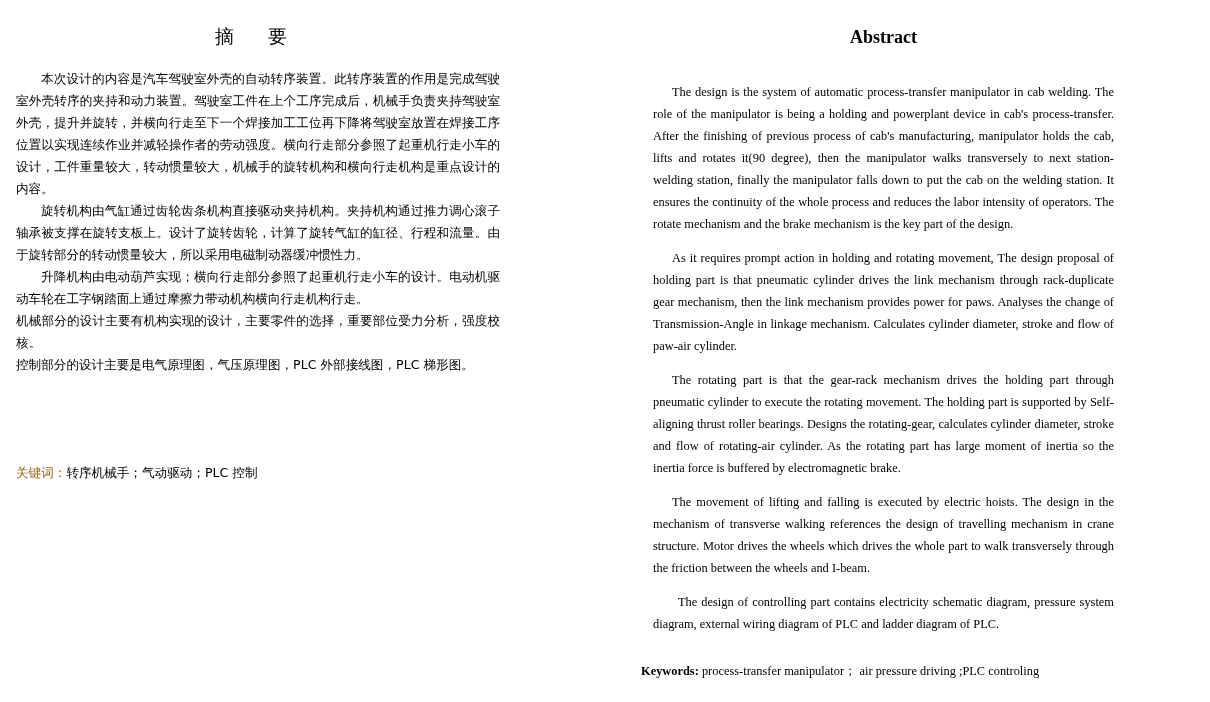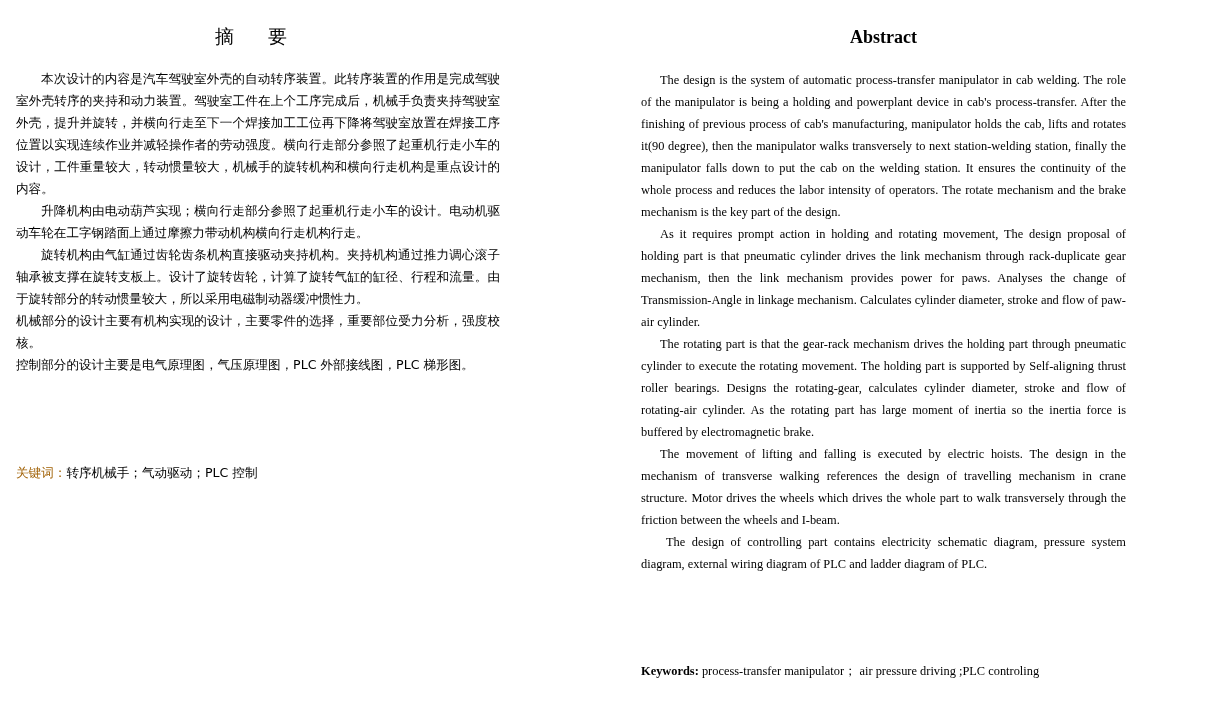--- a/index.html
+++ b/index.html
@@ -97,21 +97,21 @@
       position: absolute;
       top: 69px;
       left: 76px;
       width: 485px;
       font-family: "Liberation Serif", serif;
       font-size: 12.4px;
       line-height: 22px;
       text-align: justify;
     }
     .en-body p {
-      margin: 0;
+      margin: 12px;
       text-indent: 19px;
     }
     .en-body p.indent-wide {
       text-indent: 25px;
     }
     .en-keywords {
       position: absolute;
       top: 660px;
       left: 76px;
       width: 485px;
@@ -125,22 +125,22 @@
   </style>
 </head>
 <body>
 
 <div class="viewport">
 
   <div class="page page-left">
     <div class="cn-title">摘 要</div>
     <div class="cn-body">
       <p class="indent">本次设计的内容是汽车驾驶室外壳的自动转序装置。此转序装置的作用是完成驾驶室外壳转序的夹持和动力装置。驾驶室工件在上个工序完成后，机械手负责夹持驾驶室外壳，提升并旋转，并横向行走至下一个焊接加工工位再下降将驾驶室放置在焊接工序位置以实现连续作业并减轻操作者的劳动强度。横向行走部分参照了起重机行走小车的设计，工件重量较大，转动惯量较大，机械手的旋转机构和横向行走机构是重点设计的内容。</p>
+      <p class="indent">旋转机构由气缸通过齿轮齿条机构直接驱动夹持机构。夹持机构通过推力调心滚子轴承被支撑在旋转支板上。设计了旋转齿轮，计算了旋转气缸的缸径、行程和流量。由于旋转部分的转动惯量较大，所以采用电磁制动器缓冲惯性力。</p>
       <p class="indent">升降机构由电动葫芦实现；横向行走部分参照了起重机行走小车的设计。电动机驱动车轮在工字钢踏面上通过摩擦力带动机构横向行走机构行走。</p>
-      <p class="indent">旋转机构由气缸通过齿轮齿条机构直接驱动夹持机构。夹持机构通过推力调心滚子轴承被支撑在旋转支板上。设计了旋转齿轮，计算了旋转气缸的缸径、行程和流量。由于旋转部分的转动惯量较大，所以采用电磁制动器缓冲惯性力。</p>
       <p>机械部分的设计主要有机构实现的设计，主要零件的选择，重要部位受力分析，强度校核。</p>
       <p>控制部分的设计主要是电气原理图，气压原理图，PLC 外部接线图，PLC 梯形图。</p>
     </div>
     <div class="cn-keywords">
       <span class="kw-label">关键词：</span><span>转序机械手；气动驱动；PLC 控制</span>
     </div>
   </div>
 
   <div class="divider"></div>
 

